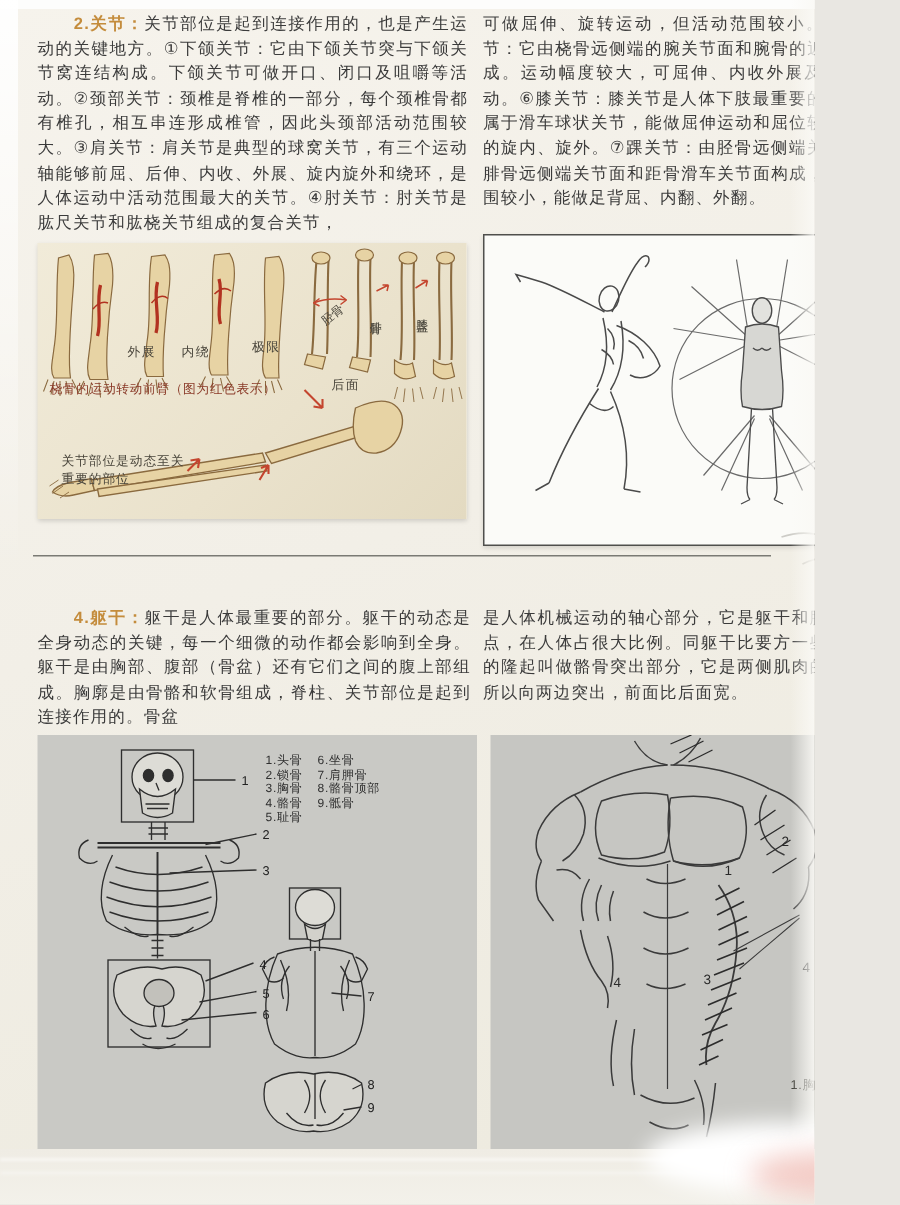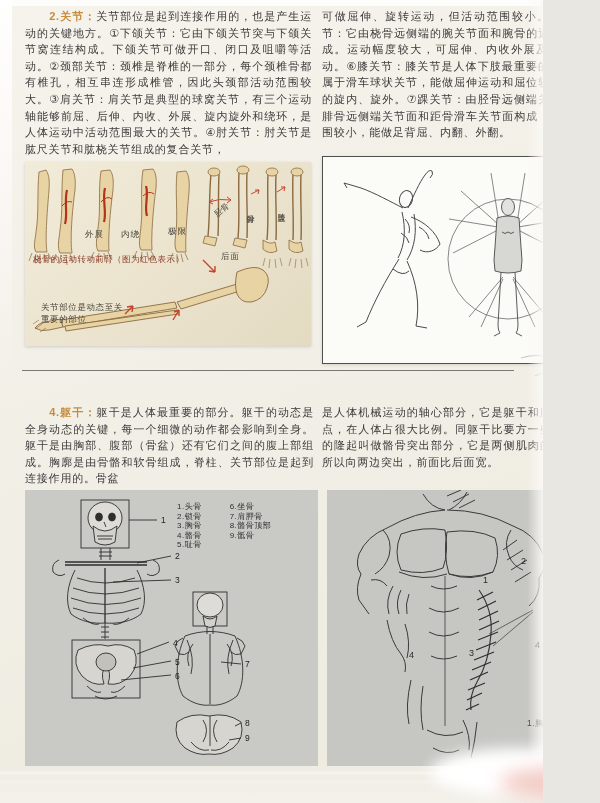--- a/index.html
+++ b/index.html
@@ -12,21 +12,21 @@
   .indent{text-indent:2.2em;}
   .panel{position:absolute;}
   #arm-panel{left:25px;top:162px;width:286px;height:184px;
              background:linear-gradient(135deg,#f1ebd9 0%,#eae2cc 60%,#e3dac1 100%);
              box-shadow:0 1px 3px rgba(0,0,0,0.15);}
   #fig-panel{left:322px;top:156px;width:262px;height:206px;background:#fbfbf8;
              border:1px solid #4f4f4c;box-shadow:0 1px 3px rgba(0,0,0,0.12);}
   #divider{position:absolute;left:22px;top:370px;width:492px;height:1px;background:#7a7a74;}
   #skel-panel{left:25px;top:490px;width:293px;height:277px;background:#c9c9c5;}
   #muscle-panel{left:327px;top:490px;width:235px;height:276px;background:#c6c6c2;}
-  .legend{position:absolute;left:152px;top:12px;display:flex;gap:28px;
+  .legend{position:absolute;left:152px;top:12px;display:flex;gap:10px;
           font-size:8px;line-height:9.6px;color:#2f2f2f;letter-spacing:0.5px;}
   .legend div{white-space:pre-line;}
   svg text{font-family:"Liberation Sans","DejaVu Sans",sans-serif;}
   .edge-top{position:absolute;left:0;top:0;width:600px;height:6px;background:#fdfdfc;}
   .edge-left{position:absolute;left:0;top:0;width:12px;height:380px;
              background:linear-gradient(to bottom,rgba(255,255,255,.95),rgba(255,255,255,0));}
   .edge-right{position:absolute;right:0;top:0;width:16px;height:803px;
               background:linear-gradient(to left,rgba(250,249,245,.9),rgba(250,249,245,0));}
   .bottom-fade{position:absolute;left:0;top:766px;width:600px;height:37px;
                background:linear-gradient(to bottom,#efece4,#f3f1ea);}

